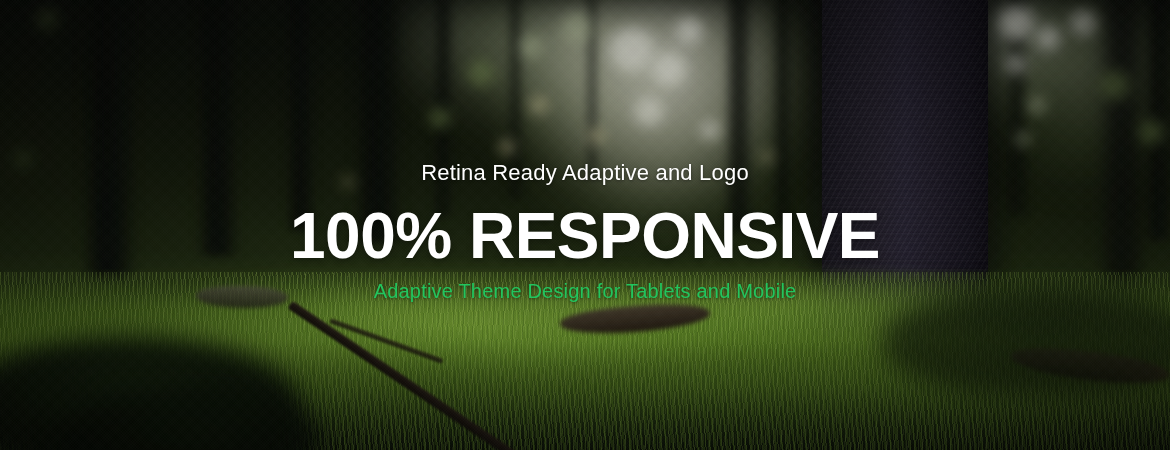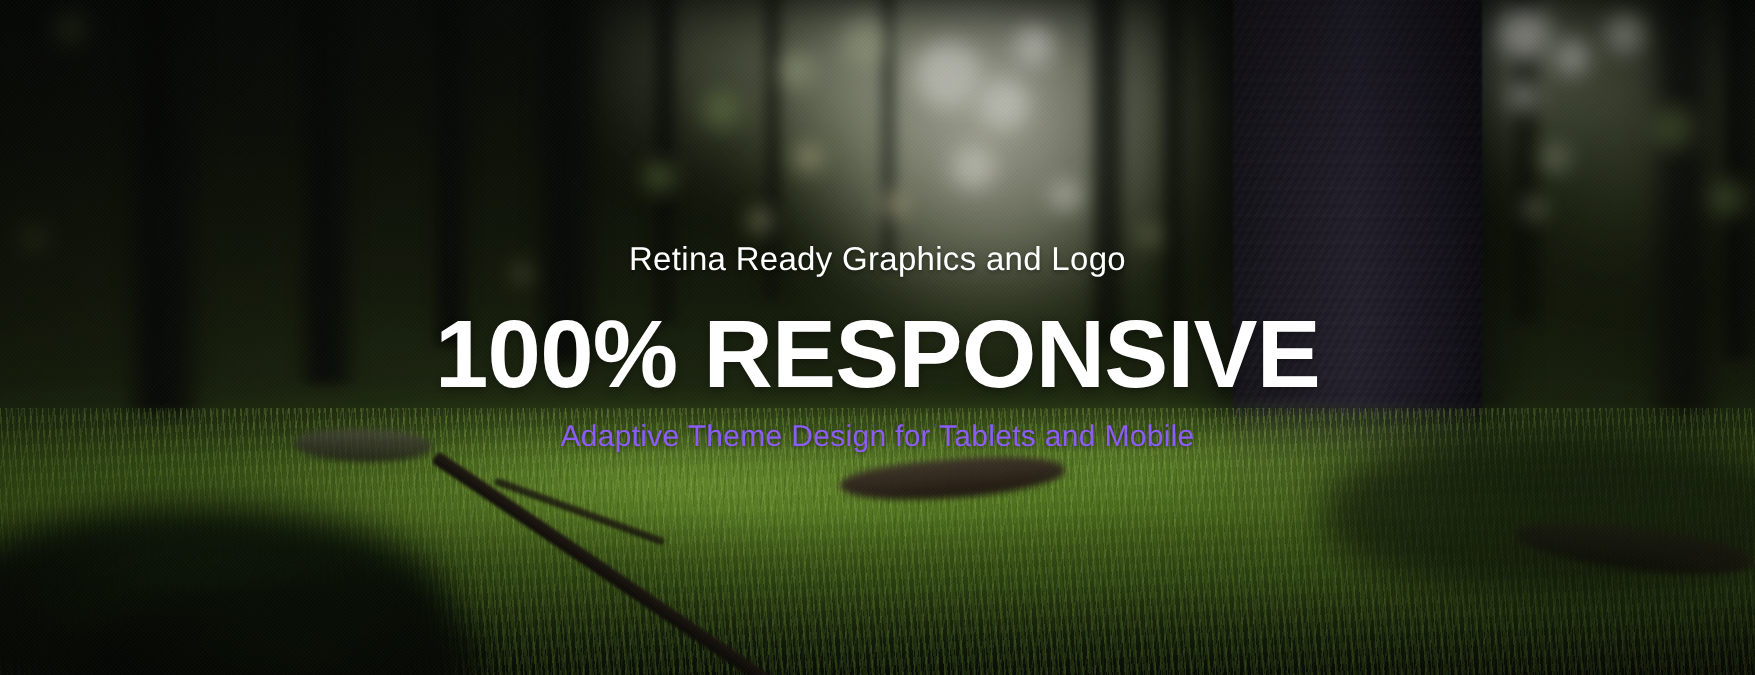--- a/index.html
+++ b/index.html
@@ -198,21 +198,21 @@
     letter-spacing:-.5px;
     color:#ffffff;
     line-height:1.02;
     text-shadow:0 2px 6px rgba(0,0,0,.30);
   }
   .tagline-bottom {
     margin-top:10px;
     font-size:20px;
     font-weight:300;
     letter-spacing:.2px;
-    color:#8b5cf6;
+    color:#22c55e;
     line-height:1.2;
     text-shadow:0 1px 3px rgba(0,0,0,.45);
   }
 </style>
 </head>
 <body>
 
 <div class="hero">
 
   <div class="layer bg-base"></div>
@@ -276,18 +276,18 @@
 
   <div class="mound" style="left:-40px; top:336px; width:340px; height:140px; background:radial-gradient(ellipse at 50% 40%, rgba(20,34,12,.95), rgba(6,12,5,.98));"></div>
   <div class="mound" style="left:60px; top:392px; width:260px; height:90px; background:radial-gradient(ellipse at 50% 40%, rgba(16,28,10,.9), rgba(5,10,4,.96));"></div>
   <div class="mound" style="left:880px; top:286px; width:320px; height:110px; background:radial-gradient(ellipse at 50% 40%, rgba(14,22,10,.75), rgba(6,10,5,.5));"></div>
 
   <div class="layer vignette"></div>
   <div class="layer grade"></div>
   <div class="layer grain"></div>
 
   <div class="caption">
-    <div class="tagline-top">Retina Ready Graphics and Logo</div>
+    <div class="tagline-top">Retina Ready Adaptive and Logo</div>
     <div class="headline">100% RESPONSIVE</div>
     <div class="tagline-bottom">Adaptive Theme Design for Tablets and Mobile</div>
   </div>
 
 </div>
 
 </body></html>

